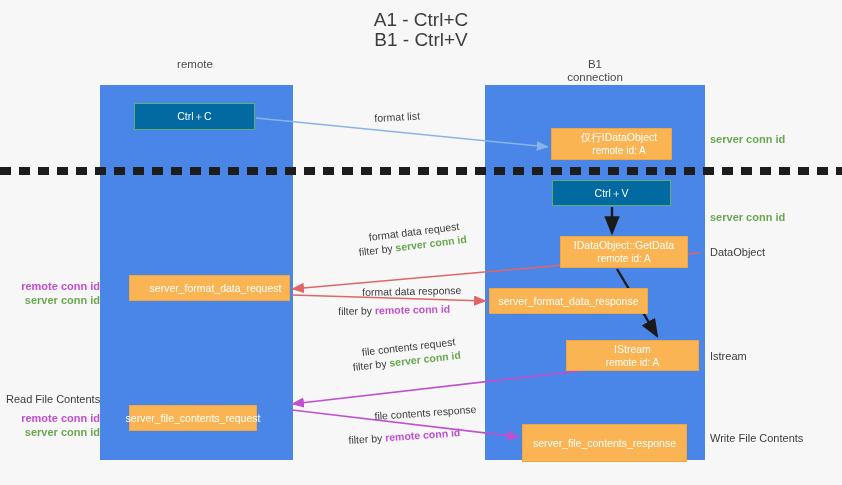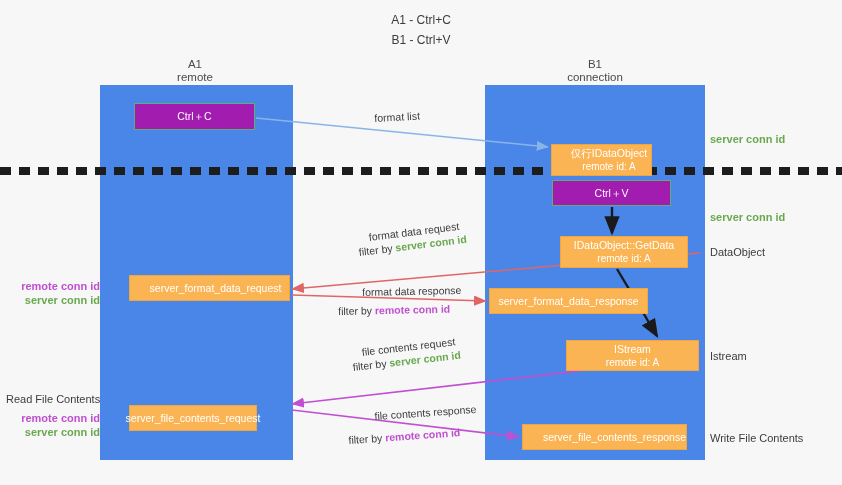--- a/index.html
+++ b/index.html
@@ -11,21 +11,21 @@
     overflow:hidden;
     color:#3c3c3c;
   }
   .stage{position:absolute;left:0;top:0;width:842px;height:485px;}
   .abs{position:absolute;}
 
   
   #title{
     left:0;top:10px;width:842px;
     text-align:center;
-    font-size:12px;
+    font-size:19px;
     line-height:20px;
     color:#3d3d3d;
     white-space:pre;
   }
 
   
   .col-head{
     text-align:center;
     font-size:11.5px;
     line-height:13px;
@@ -44,33 +44,33 @@
     box-sizing:border-box;
     display:flex;
     flex-direction:column;
     align-items:center;
     justify-content:center;
     text-align:center;
     color:#ffffff;
     font-size:10.5px;
     line-height:13px;
   }
-  .box.green{background:#a21caf;border:1px solid #5fae73;}
+  .box.green{background:#0369a1;border:1px solid #5fae73;}
   .box.orange{background:#fbb454;border:1px solid #f0a63f;}
   .box .l2{font-size:10px;}
 
   #box-ctrlc{left:134px;top:103px;width:121px;height:27px;}
-  #box-idataobject{left:551px;top:144px;width:101px;height:32px;padding-left:15px;}
+  #box-idataobject{left:551px;top:128px;width:121px;height:32px;padding-left:15px;}
   #box-ctrlv{left:552px;top:180px;width:119px;height:26px;}
   #box-getdata{left:551px;top:236px;width:128px;height:32px;margin-left:9px;}
   #box-fmt-req{left:129px;top:275px;width:161px;height:26px;padding-left:12px;}
   #box-fmt-resp{left:489px;top:288px;width:159px;height:26px;}
   #box-istream{left:566px;top:340px;width:133px;height:31px;}
   #box-file-req{left:129px;top:392px;width:128px;height:26px;margin-top:13px;}
-  #box-file-resp{left:522px;top:424px;width:165px;height:26px;align-items:flex-end;}
+  #box-file-resp{left:522px;top:424px;width:165px;height:38px;}
 
   
   #dashed{
     left:0;top:167px;width:842px;height:8px;
     background-image:repeating-linear-gradient(to right,#1d1d1d 0px,#1d1d1d 11px,rgba(0,0,0,0) 11px,rgba(0,0,0,0) 19px);
   }
 
   
   .side{
     font-size:11px;
@@ -118,21 +118,20 @@
 </style>
 </head>
 <body>
 
 <div class="stage">
 
   <div class="abs" id="title">A1 - Ctrl+C
 B1 - Ctrl+V</div>
 
   <div class="abs col-head" id="head-a1">
-    <div>A1</div>
     <div>remote</div>
   </div>
   <div class="abs col-head" id="head-b1">
     <div>B1</div>
     <div>connection</div>
   </div>
 
   <div class="abs lane" id="lane-a1"></div>
   <div class="abs lane" id="lane-b1"></div>
 

